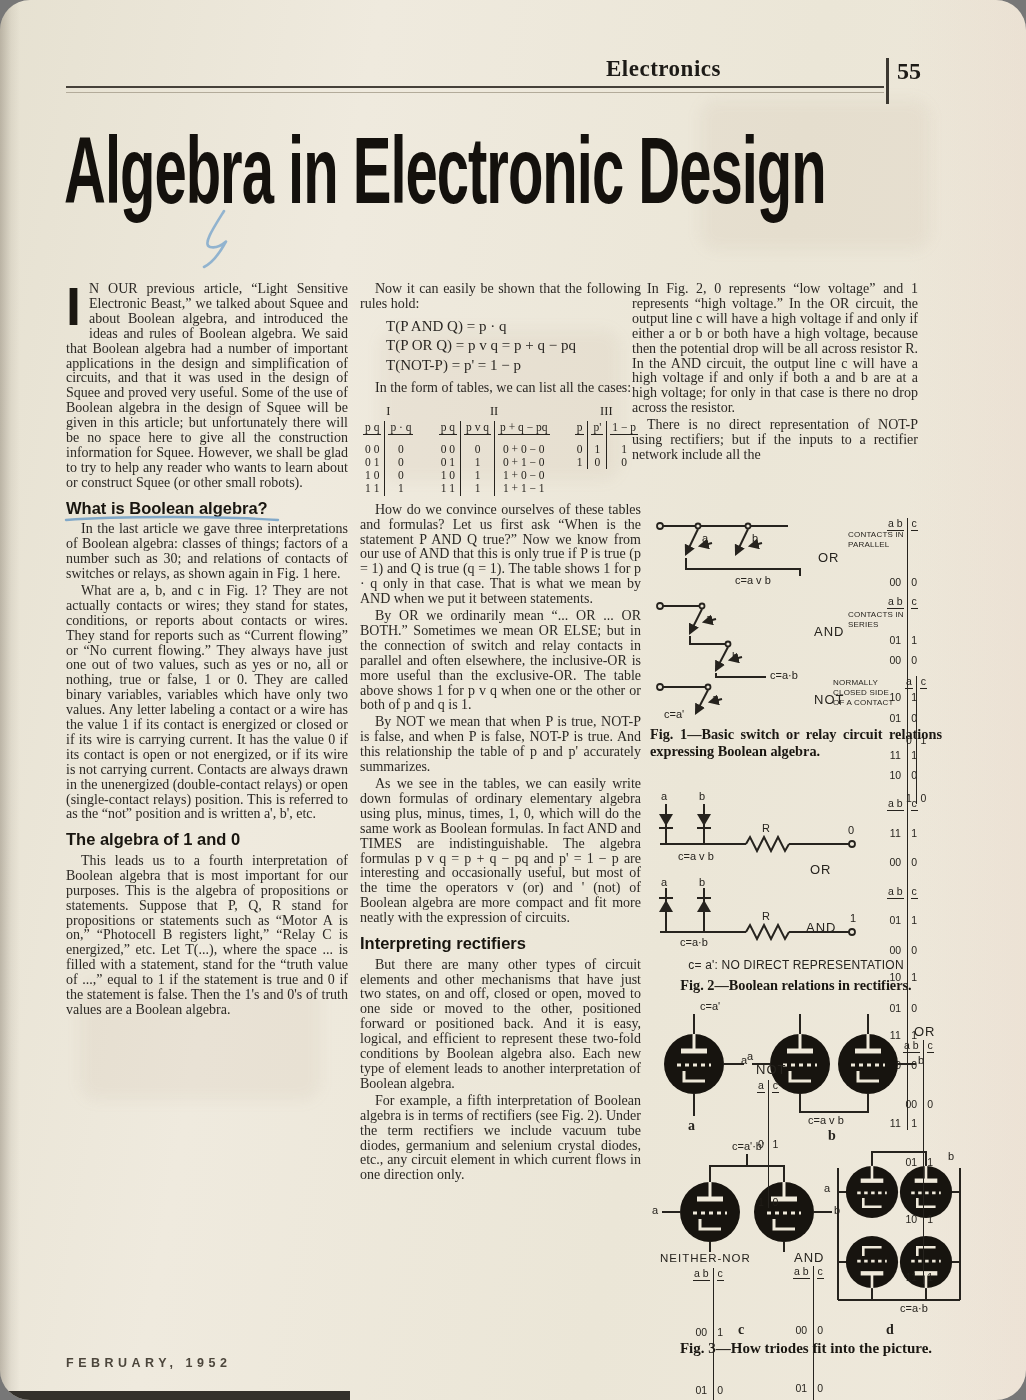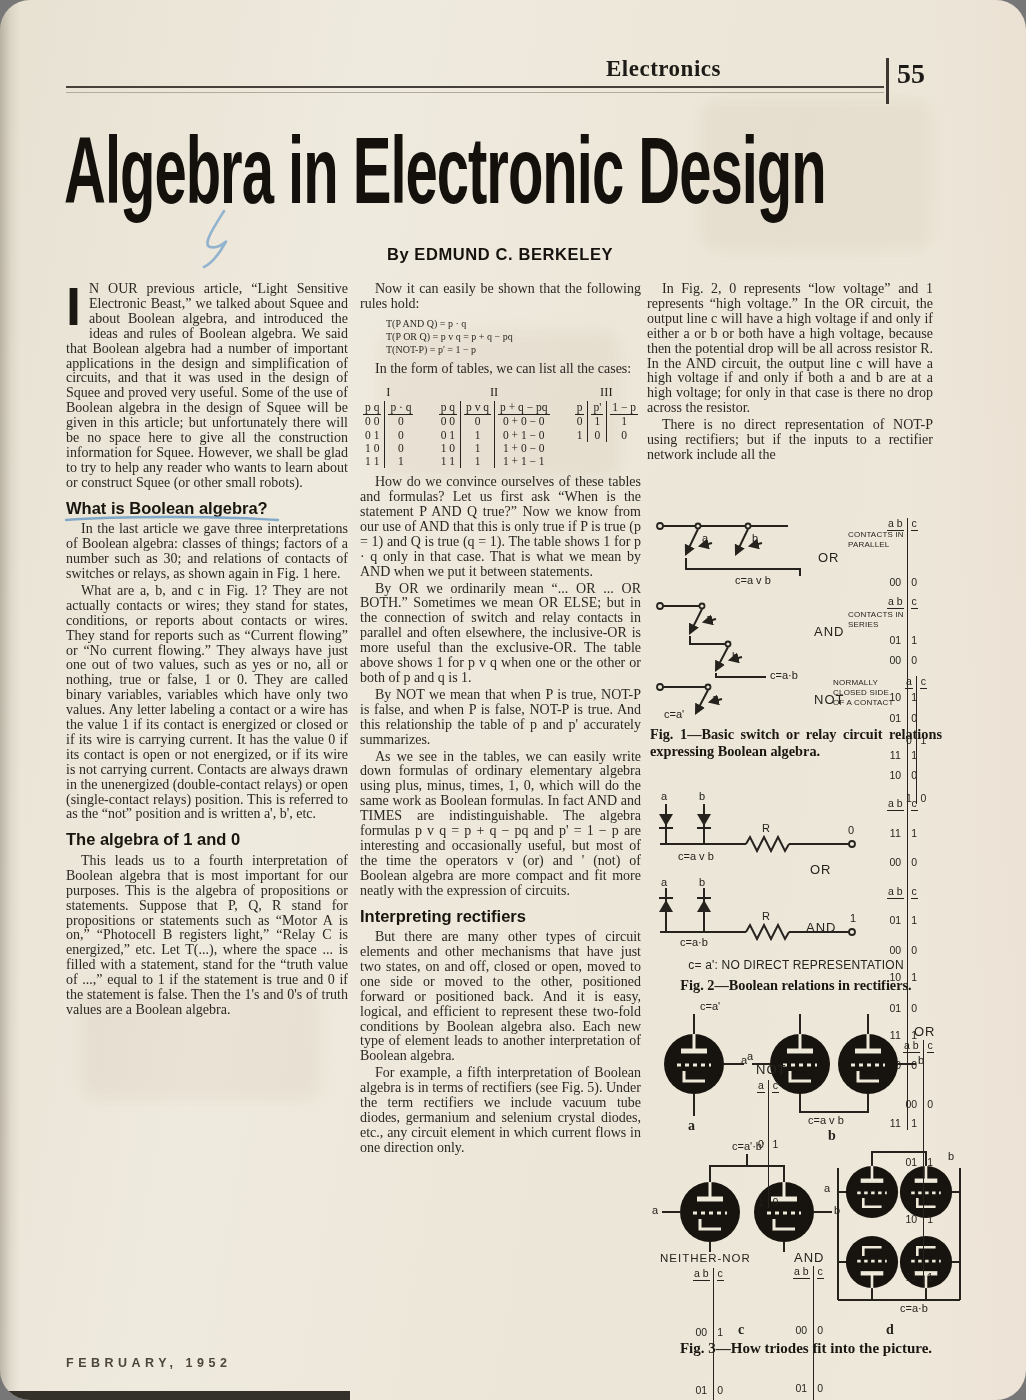--- a/index.html
+++ b/index.html
@@ -10,47 +10,47 @@
     background:linear-gradient(90deg,rgba(70,58,44,.28),rgba(70,58,44,.07) 55%,transparent);}
   .right-tint{position:absolute;right:0;top:0;width:120px;height:100%;
     background:linear-gradient(270deg,rgba(226,196,184,.18),transparent);}
   .ghost{position:absolute;background:rgba(150,130,95,.07);filter:blur(7px);border-radius:18px;}
   .next-page{position:absolute;left:0;top:1391px;width:350px;height:9px;background:#34312b;}
 
   .hdr-rule{position:absolute;left:66px;top:86px;width:818px;height:4px;
     border-top:2px solid #46413a;border-bottom:1px solid #b3ab9a;}
   .mag{position:absolute;left:606px;top:56px;font-weight:bold;font-size:23px;letter-spacing:.5px;color:#1d1b17;}
   .pgbar{position:absolute;left:886px;top:58px;width:3px;height:46px;background:#3c3831;}
-  .pagenum{position:absolute;left:897px;top:58px;font-weight:bold;font-size:28px;color:#1d1b17;}
+  .pagenum{position:absolute;left:897px;top:58px;font-weight:bold;font-size:24px;color:#1d1b17;}
 
   .title{position:absolute;left:64px;top:116px;width:900px;white-space:nowrap;
     font-family:"Liberation Sans",sans-serif;font-weight:bold;font-size:58px;letter-spacing:-1px;
     transform:scaleY(1.62);transform-origin:top left;color:#14110d;}
   .byline{position:absolute;left:330px;top:245px;width:340px;text-align:center;
     font-family:"Liberation Sans",sans-serif;font-weight:bold;font-size:16.5px;letter-spacing:.6px;color:#16130e;}
   .squiggle{position:absolute;left:186px;top:205px;}
 
   .col{position:absolute;top:282px;font-size:14px;line-height:1.065;text-align:justify;}
-  .col1{left:66px;width:282px}.col2{left:360px;width:281px}.col3{left:647px;width:286px}
+  .col1{left:66px;width:282px}.col2{left:360px;width:281px}.col3{left:632px;width:286px}
   .col p{margin:0 0 2px 0;text-indent:15px;}
   .col p.nI{text-indent:0;}
   .sub{position:relative;font-family:"Liberation Sans",sans-serif;font-weight:bold;font-size:16.5px;
     margin:9px 0 5px;color:#18150f;text-align:left;}
   .blue-line{position:absolute;left:-2px;bottom:-6px;}
   .dropcap{font-family:"Liberation Sans",sans-serif;font-weight:bold;font-size:54px;line-height:.78;
     float:left;margin:3px 8px 0 0;color:#1b1812;}
-  .formulas{margin:5px 0 6px 26px;font-size:10px;line-height:1.3;text-align:left;}
+  .formulas{margin:5px 0 6px 26px;font-size:15px;line-height:1.3;text-align:left;}
 
   .tables-row{display:flex;justify-content:space-between;margin:8px 0 7px;text-align:center;}
   .tt{font-size:11.5px;line-height:1.15;color:#26231e;}
   .tt-label{font-size:12.5px;margin-bottom:2px;}
   .tt-grid{display:flex;justify-content:center;}
   .ttc{display:flex;flex-direction:column;align-items:center;padding:0 3px;}
   .ttc.sep{border-left:1.4px solid #26231e;}
-  .tth{border-bottom:1.4px solid #26231e;padding:0 2px;margin-bottom:0;white-space:nowrap;}
+  .tth{border-bottom:1.4px solid #26231e;padding:0 2px;margin-bottom:8px;white-space:nowrap;}
 
   .fig{position:absolute;}
   #fig1{left:650px;top:506px;width:292px;}
   #fig2{left:650px;top:792px;width:292px;}
   #fig3{left:648px;top:1000px;width:316px;height:364px;}
   .figbody{position:relative;}
   .fig svg{display:block;}
   .wire{stroke:#26231e;stroke-width:2;fill:none;}
   .term{fill:#ece7d9;stroke:#26231e;stroke-width:1.8;}
   .lbl{position:absolute;font-family:"Liberation Sans",sans-serif;color:#26231e;white-space:nowrap;}
@@ -81,21 +81,20 @@
 
   <span class="mag">Electronics</span>
   <div class="hdr-rule"></div>
   <div class="pgbar"></div>
   <span class="pagenum">55</span>
 
   <div class="title">Algebra in Electronic Design</div>
   <svg class="squiggle" width="70" height="70">
     <path d="M38,6 C28,22 16,40 24,42 C36,45 44,30 38,40 C30,54 22,60 18,62" stroke="#7aa6cc" stroke-width="2.6" fill="none" opacity=".8" stroke-linecap="round"></path>
   </svg>
-  <div class="byline">By EDMUND C. BERKELEY</div>
 
   <div class="col col1">
     <p class="nI"><span class="dropcap">I</span><span>N OUR previous article, “Light Sensitive Electronic Beast,” we talked about Squee and about Boolean algebra, and introduced the ideas and rules of Boolean algebra. We said that Boolean algebra had a number of important applications in the design and simplification of circuits, and that it was used in the design of Squee and proved very useful. Some of the use of Boolean algebra in the design of Squee will be given in this article; but unfortunately there will be no space here to give all the construction information for Squee. However, we shall be glad to try to help any reader who wants to learn about or construct Squee (or other small robots).</span></p>
     <h3 class="sub"><span>What is Boolean algebra?</span><svg class="blue-line" width="216" height="8">
           <path d="M2,5 C50,1 160,1 214,5" stroke="#6f9ec6" stroke-width="2.4" fill="none" opacity=".85" stroke-linecap="round"></path>
         </svg></h3>
     <p>In the last article we gave three interpretations of Boolean algebra: classes of things; factors of a number such as 30; and relations of contacts of switches or relays, as shown again in Fig. 1 here.</p>
     <p>What are a, b, and c in Fig. 1? They are not actually contacts or wires; they stand for states, conditions, or reports about contacts or wires. They stand for reports such as “Current flowing” or “No current flowing.” They always have just one out of two values, such as yes or no, all or nothing, true or false, 1 or 0. They are called binary variables, variables which have only two values. Any letter labeling a contact or a wire has the value 1 if its contact is energized or closed or if its wire is carrying current. It has the value 0 if its contact is open or not energized, or if its wire is not carrying current. Contacts are always drawn in the unenergized (double-contact relays) or open (single-contact relays) position. This is referred to as the “not” position and is written a', b', etc.</p>
     <h3 class="sub">The algebra of 1 and 0</h3>
     <p>This leads us to a fourth interpretation of Boolean algebra that is most important for our purposes. This is the algebra of propositions or statements. Suppose that P, Q, R stand for propositions or statements such as “Motor A is on,” “Photocell B registers light,” “Relay C is energized,” etc. Let T(...), where the space ... is filled with a statement, stand for the “truth value of ...,” equal to 1 if the statement is true and 0 if the statement is false. Then the 1's and 0's of truth values are a Boolean algebra.</p>
@@ -177,21 +176,21 @@
         </div>
       </div>
     </div>
 
     <p>How do we convince ourselves of these tables and formulas? Let us first ask “When is the statement P AND Q true?” Now we know from our use of AND that this is only true if P is true (p = 1) and Q is true (q = 1). The table shows 1 for p · q only in that case. That is what we mean by AND when we put it between statements.</p>
     <p>By OR we ordinarily mean “... OR ... OR BOTH.” Sometimes we mean OR ELSE; but in the connection of switch and relay contacts in parallel and often elsewhere, the inclusive-OR is more useful than the exclusive-OR. The table above shows 1 for p v q when one or the other or both of p and q is 1.</p>
     <p>By NOT we mean that when P is true, NOT-P is false, and when P is false, NOT-P is true. And this relationship the table of p and p' accurately summarizes.</p>
     <p>As we see in the tables, we can easily write down formulas of ordinary elementary algebra using plus, minus, times, 1, 0, which will do the same work as Boolean formulas. In fact AND and TIMES are indistinguishable. The algebra formulas p v q = p + q − pq and p' = 1 − p are interesting and occasionally useful, but most of the time the operators v (or) and ' (not) of Boolean algebra are more compact and fit more neatly with the expression of circuits.</p>
     <h3 class="sub">Interpreting rectifiers</h3>
     <p>But there are many other types of circuit elements and other mechanisms that have just two states, on and off, closed or open, moved to one side or moved to the other, positioned forward or positioned back. And it is easy, logical, and efficient to represent these two-fold conditions by Boolean algebra also. Each new type of element leads to another interpretation of Boolean algebra.</p>
-    <p>For example, a fifth interpretation of Boolean algebra is in terms of rectifiers (see Fig. 5). Under the term rectifiers we include vacuum tube diodes, germanium and selenium crystal diodes, etc., any circuit element in which current flows in one direction only.</p>
+    <p>For example, a fifth interpretation of Boolean algebra is in terms of rectifiers (see Fig. 2). Under the term rectifiers we include vacuum tube diodes, germanium and selenium crystal diodes, etc., any circuit element in which current flows in one direction only.</p>
   </div>
 
   <div class="col col3">
     <p>In Fig. 2, 0 represents “low voltage” and 1 represents “high voltage.” In the OR circuit, the output line c will have a high voltage if and only if either a or b or both have a high voltage, because then the potential drop will be all across resistor R. In the AND circuit, the output line c will have a high voltage if and only if both a and b are at a high voltage; for only in that case is there no drop across the resistor.</p>
     <p>There is no direct representation of NOT-P using rectifiers; but if the inputs to a rectifier network include all the</p>
   </div>
 
   <div class="fig" id="fig1">
     <div class="figbody" style="height:216px">
       <svg width="292" height="216">

